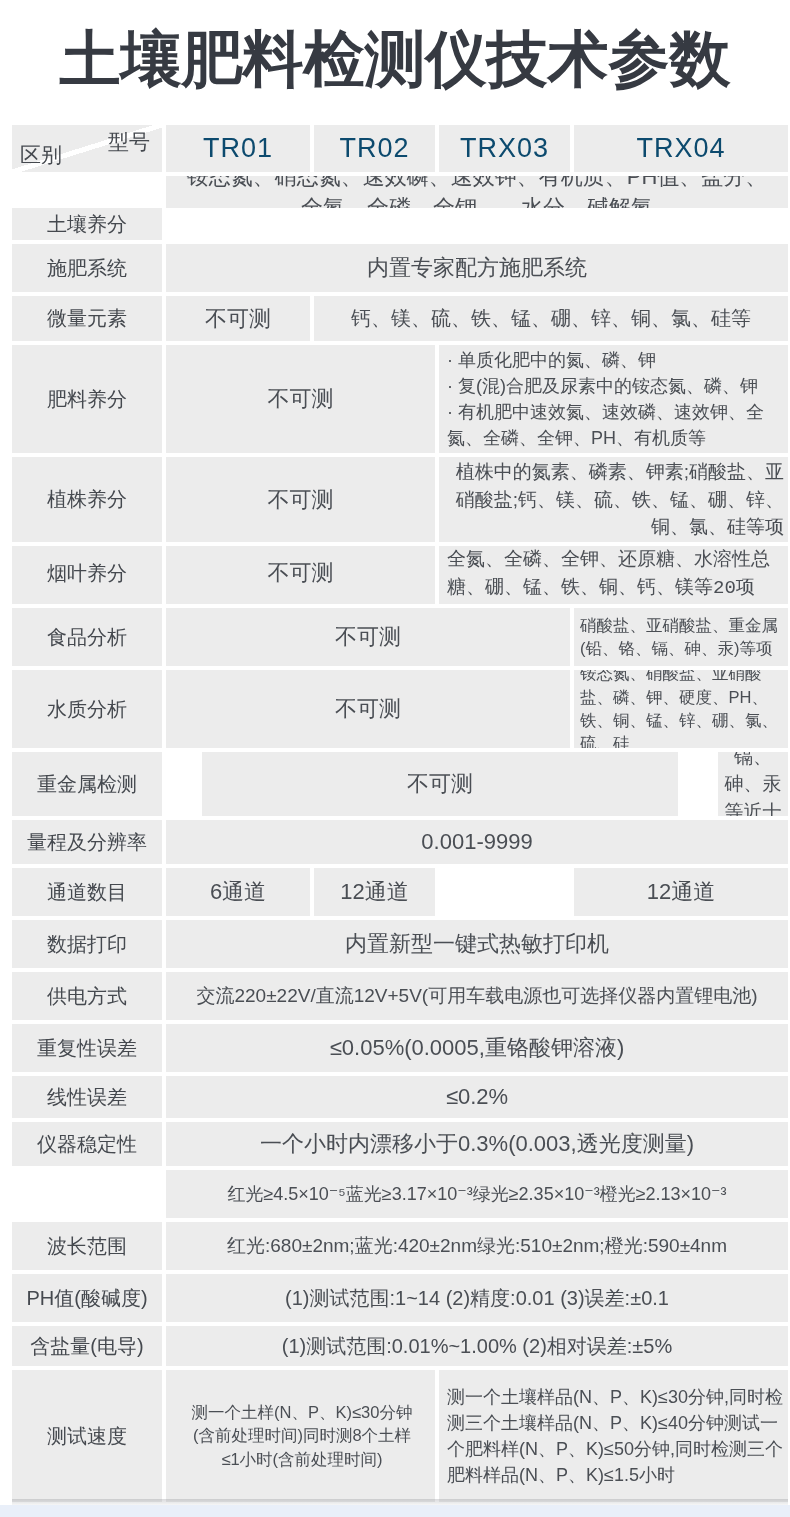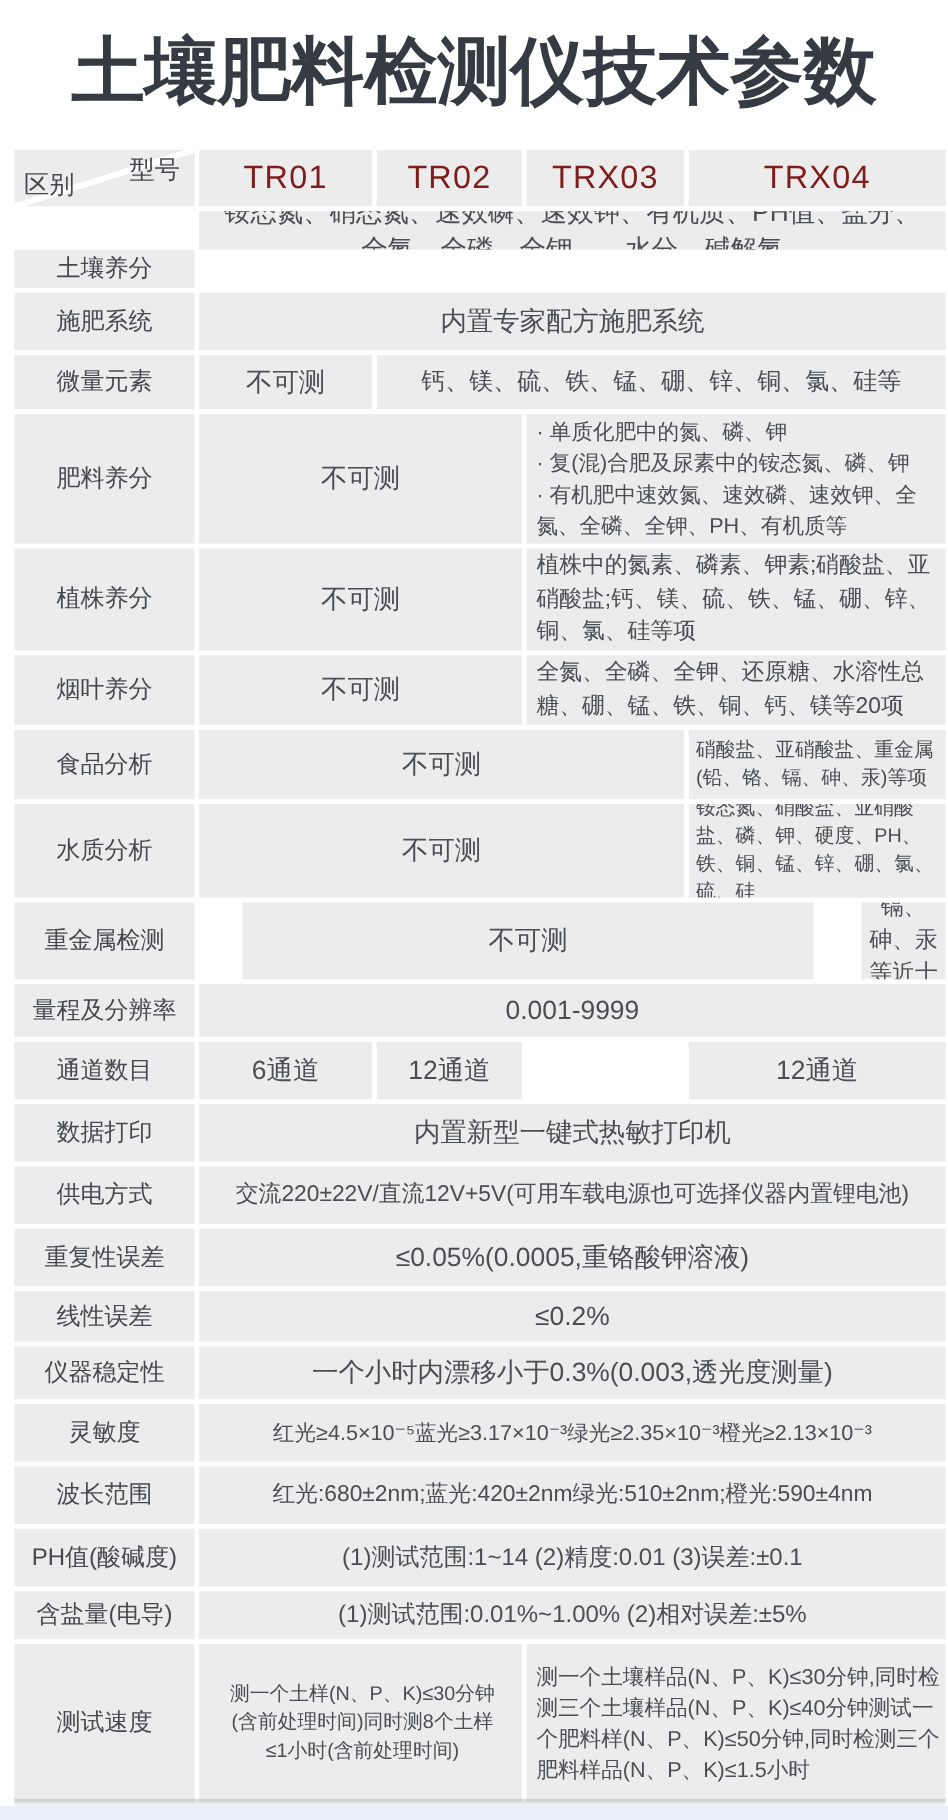--- a/index.html
+++ b/index.html
@@ -26,21 +26,21 @@
     text-align:center;font-size:22px;line-height:1.42;
     padding:2px 6px;box-sizing:border-box;
     white-space:pre-line;overflow:hidden;
   }
   .cell.left{justify-content:flex-start;text-align:left;padding:2px 4px 2px 8px;}
   .cell.md{font-size:20px;}
   .cell.sm{font-size:19px;line-height:1.45;}
   .cell.xs{font-size:18px;line-height:1.45;}
   .cell.xxs{font-size:16.5px;line-height:1.42;padding:2px 3px 2px 6px;}
   .cell.label{font-size:20px;color:#45494f;}
-  .cell.model{font-size:27px;color:#7f1d1d;letter-spacing:1px;}
+  .cell.model{font-size:27px;color:#0c4a6e;letter-spacing:1px;}
   .cell.corner{
     position:relative;
     background:linear-gradient(to bottom right,
       #ececec calc(50% - 2.5px),
       #ffffff calc(50% - 2.5px),
       #ffffff calc(50% + 2.5px),
       #ececec calc(50% + 2.5px));
   }
   .corner-model{position:absolute;top:2px;right:12px;font-size:21px;color:#45494f;}
   .corner-category{position:absolute;bottom:2px;left:8px;font-size:21px;color:#45494f;}
@@ -82,23 +82,23 @@
     <div class="row" style="height: 108px;">
       <div class="cell label" style="grid-column: 1 / span 1;">肥料养分</div>
       <div class="cell" style="grid-column: 2 / span 2;">不可测</div>
       <div class="cell left xs" style="grid-column: 4 / span 2;">· 单质化肥中的氮、磷、钾
 · 复(混)合肥及尿素中的铵态氮、磷、钾
 · 有机肥中速效氮、速效磷、速效钾、全氮、全磷、全钾、PH、有机质等</div>
     </div>
     <div class="row" style="height: 85px;">
       <div class="cell label" style="grid-column: 1 / span 1;">植株养分</div>
       <div class="cell" style="grid-column: 2 / span 2;">不可测</div>
-      <div class="cell left sm" style="grid-column: 4 / span 2;">植株中的氮素、磷素、钾素;硝酸盐、亚硝酸盐;钙、镁、硫、铁、锰、硼、锌、铜、氯、硅等项</div>
+      <div class="cell left sm" style="grid-column: 4 / span 2; text-align: right;">植株中的氮素、磷素、钾素;硝酸盐、亚硝酸盐;钙、镁、硫、铁、锰、硼、锌、铜、氯、硅等项</div>
     </div>
-    <div class="row" style="height: 58px;">
+    <div class="row" style="height: 58px; font-family: Liberation Mono, monospace;">
       <div class="cell label" style="grid-column: 1 / span 1;">烟叶养分</div>
       <div class="cell" style="grid-column: 2 / span 2;">不可测</div>
       <div class="cell left sm" style="grid-column: 4 / span 2;">全氮、全磷、全钾、还原糖、水溶性总糖、硼、锰、铁、铜、钙、镁等20项</div>
     </div>
     <div class="row" style="height: 58px;">
       <div class="cell label" style="grid-column: 1 / span 1;">食品分析</div>
       <div class="cell" style="grid-column: 2 / span 3;">不可测</div>
       <div class="cell left xxs" style="grid-column: 5 / span 1;">硝酸盐、亚硝酸盐、重金属(铅、铬、镉、砷、汞)等项</div>
     </div>
     <div class="row" style="height: 78px;">
@@ -136,21 +136,20 @@
     </div>
     <div class="row" style="height: 42px;">
       <div class="cell label" style="grid-column: 1 / span 1;">线性误差</div>
       <div class="cell" style="grid-column: 2 / span 4;">≤0.2%</div>
     </div>
     <div class="row" style="height: 44px;">
       <div class="cell label" style="grid-column: 1 / span 1;">仪器稳定性</div>
       <div class="cell" style="grid-column: 2 / span 4;">一个小时内漂移小于0.3%(0.003,透光度测量)</div>
     </div>
     <div class="row" style="height: 48px;">
-      <div class="cell label" style="grid-column: 1 / span 1;">灵敏度</div>
       <div class="cell xs" style="grid-column: 2 / span 4;">红光≥4.5×10⁻⁵蓝光≥3.17×10⁻³绿光≥2.35×10⁻³橙光≥2.13×10⁻³</div>
     </div>
     <div class="row" style="height: 48px;">
       <div class="cell label" style="grid-column: 1 / span 1;">波长范围</div>
       <div class="cell sm" style="grid-column: 2 / span 4;">红光:680±2nm;蓝光:420±2nm绿光:510±2nm;橙光:590±4nm</div>
     </div>
     <div class="row" style="height: 48px;">
       <div class="cell label" style="grid-column: 1 / span 1;">PH值(酸碱度)</div>
       <div class="cell md" style="grid-column: 2 / span 4;">(1)测试范围:1~14 (2)精度:0.01 (3)误差:±0.1</div>
     </div>

